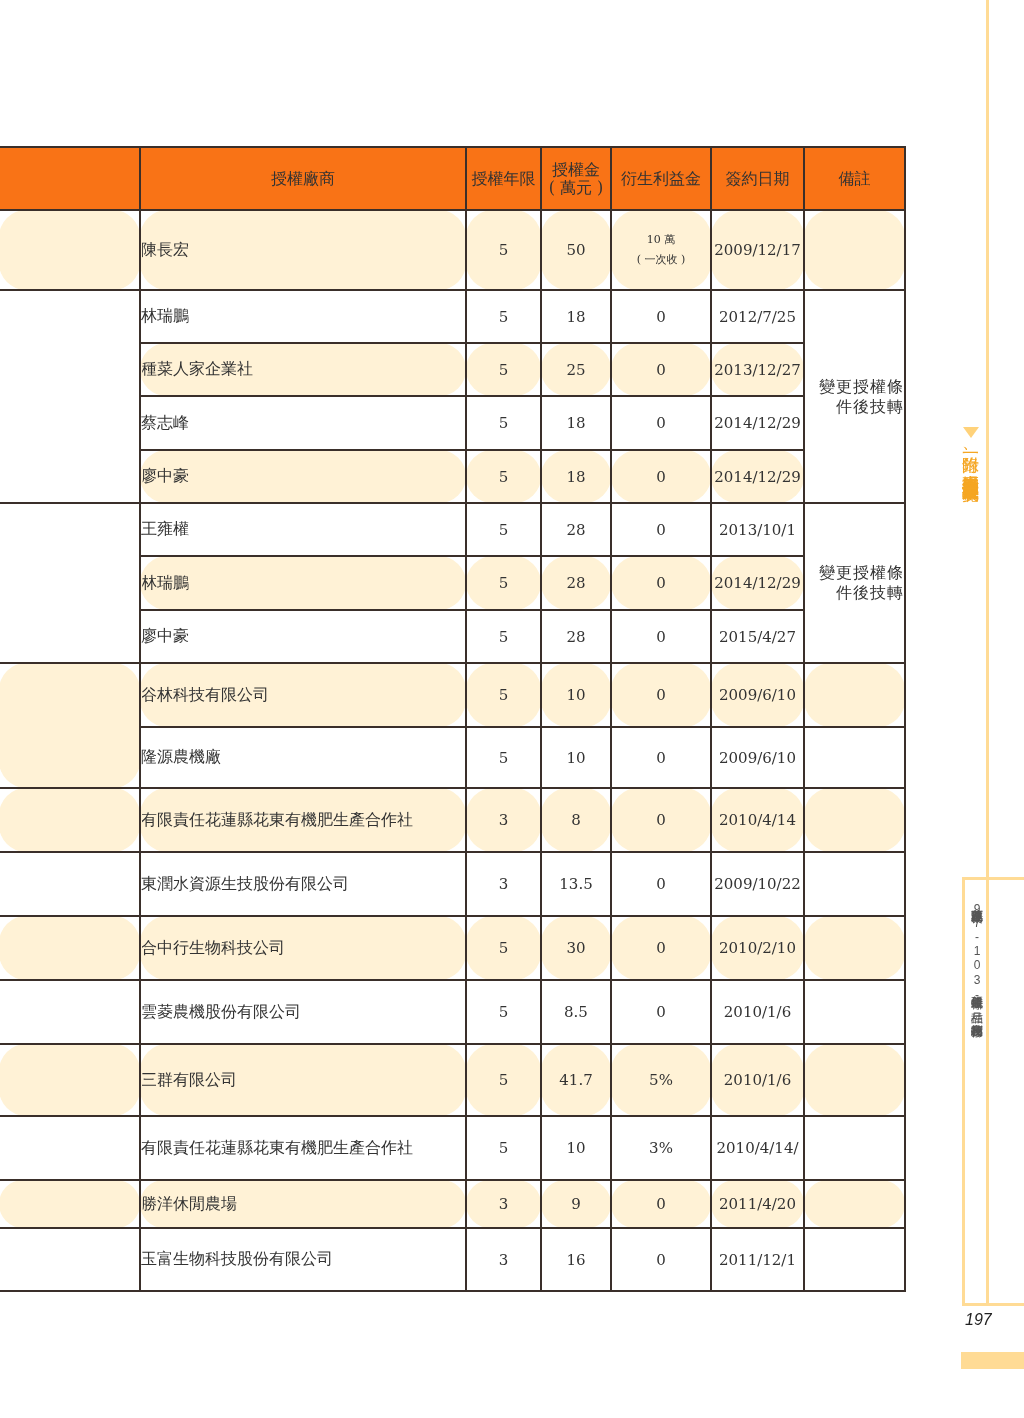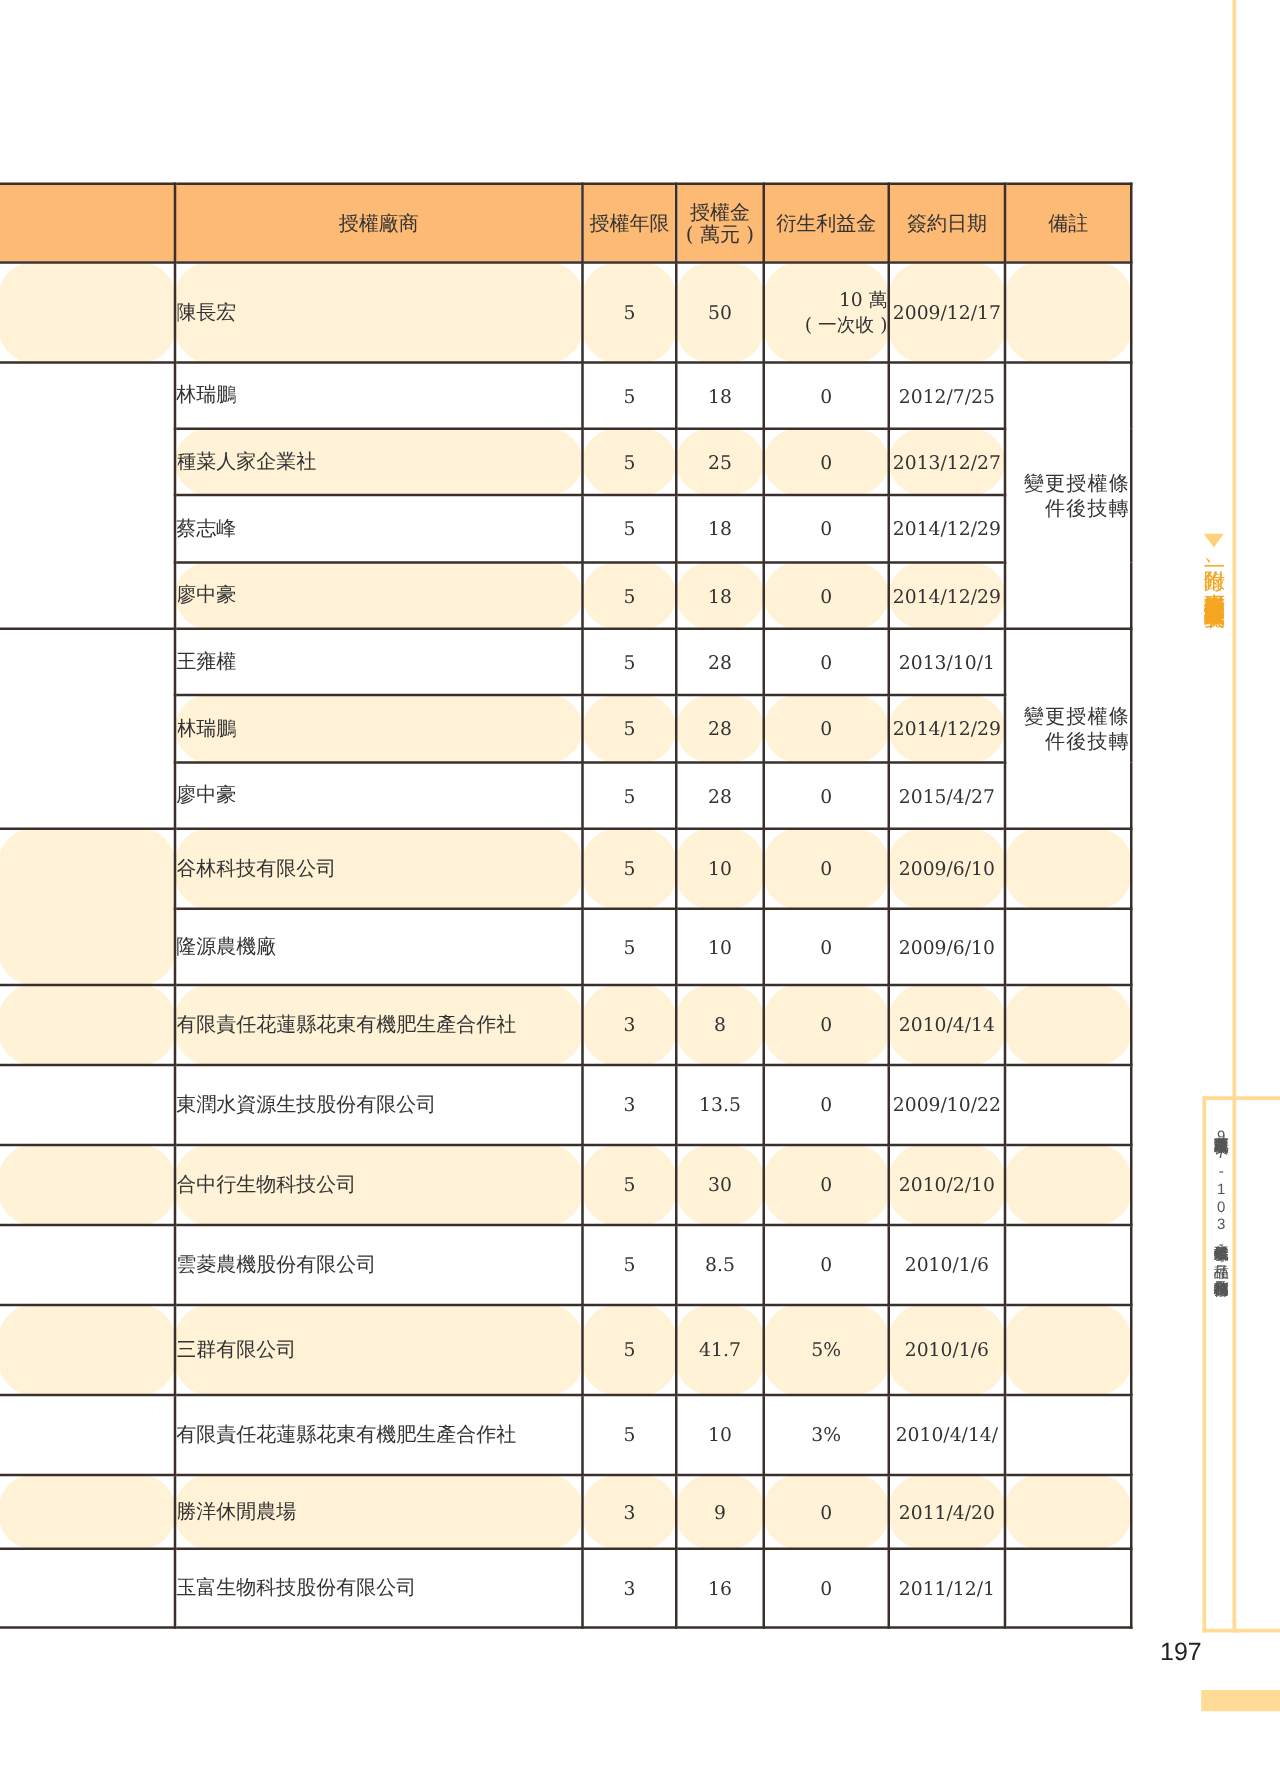--- a/index.html
+++ b/index.html
@@ -15,34 +15,34 @@
     width: 906px;
     font-size: 15px;
   }
   table.lic td, table.lic th {
     border: 2px solid #3a2f2a;
     padding: 0;
     vertical-align: middle;
     overflow: hidden;
   }
   table.lic th {
-    background: #fdba74;
+    background: #f97316;
     font-weight: normal;
     font-size: 16px;
     color: #333;
     text-align: center;
     line-height: 18px;
     height: 61px;
   }
   td.cream { background: #fff2d6; border-radius: 27px; }
   td.white { background: #ffffff; }
   td.num { text-align: center; }
   td.name { text-align: left; padding-left: 2px; font-size: 16px; }
   td.note { text-align: right; padding-left: 2px; font-size: 16px; line-height: 20px; letter-spacing: 1px; }
-  td.small { font-size: 15px; line-height: 20px; text-align: right; }
+  td.small { font-size: 11px; line-height: 20px; }
 
   
   .side-line-v {
     position: absolute; left: 986px; top: 0; width: 3px; height: 1306px;
     background: #ffdb95;
   }
   .side-line-h {
     position: absolute; left: 962px; top: 877px; width: 62px; height: 3px;
     background: #ffdb95;
   }
@@ -69,23 +69,23 @@
     color: #f5a623;
   }
   .side-sub {
     position: absolute; left: 967px; top: 900px; width: 18px;
     writing-mode: vertical-rl; text-orientation: upright;
     font-family: "Liberation Sans", sans-serif;
     font-size: 12px; line-height: 16px; letter-spacing: 0.2px;
     color: #555;
   }
   .page-num {
-    position: absolute; left: 928px; top: 1311px;
+    position: absolute; left: 965px; top: 1311px;
     font-family: "Liberation Sans", sans-serif;
-    font-size: 20px; color: #222;
+    font-size: 16px; color: #222; font-style: italic;
   }
   .side-bar {
     position: absolute; left: 961px; top: 1352px; width: 63px; height: 17px;
     background: #ffdb95;
   }
 </style>
 </head>
 <body>
 
 <table class="lic">
@@ -247,21 +247,21 @@
     </tr>
     <tr style="height:64px">
       <td class="white"></td>
       <td class="white name">有限責任花蓮縣花東有機肥生產合作社</td>
       <td class="white num">5</td>
       <td class="white num">10</td>
       <td class="white num">3%</td>
       <td class="white num">2010/4/14/</td>
       <td class="white"></td>
     </tr>
-    <tr style="height:59px">
+    <tr style="height:48px">
       <td class="cream"></td>
       <td class="cream name">勝洋休閒農場</td>
       <td class="cream num">3</td>
       <td class="cream num">9</td>
       <td class="cream num">0</td>
       <td class="cream num">2011/4/20</td>
       <td class="cream"></td>
     </tr>
     <tr style="height:63px">
       <td class="white"></td>

